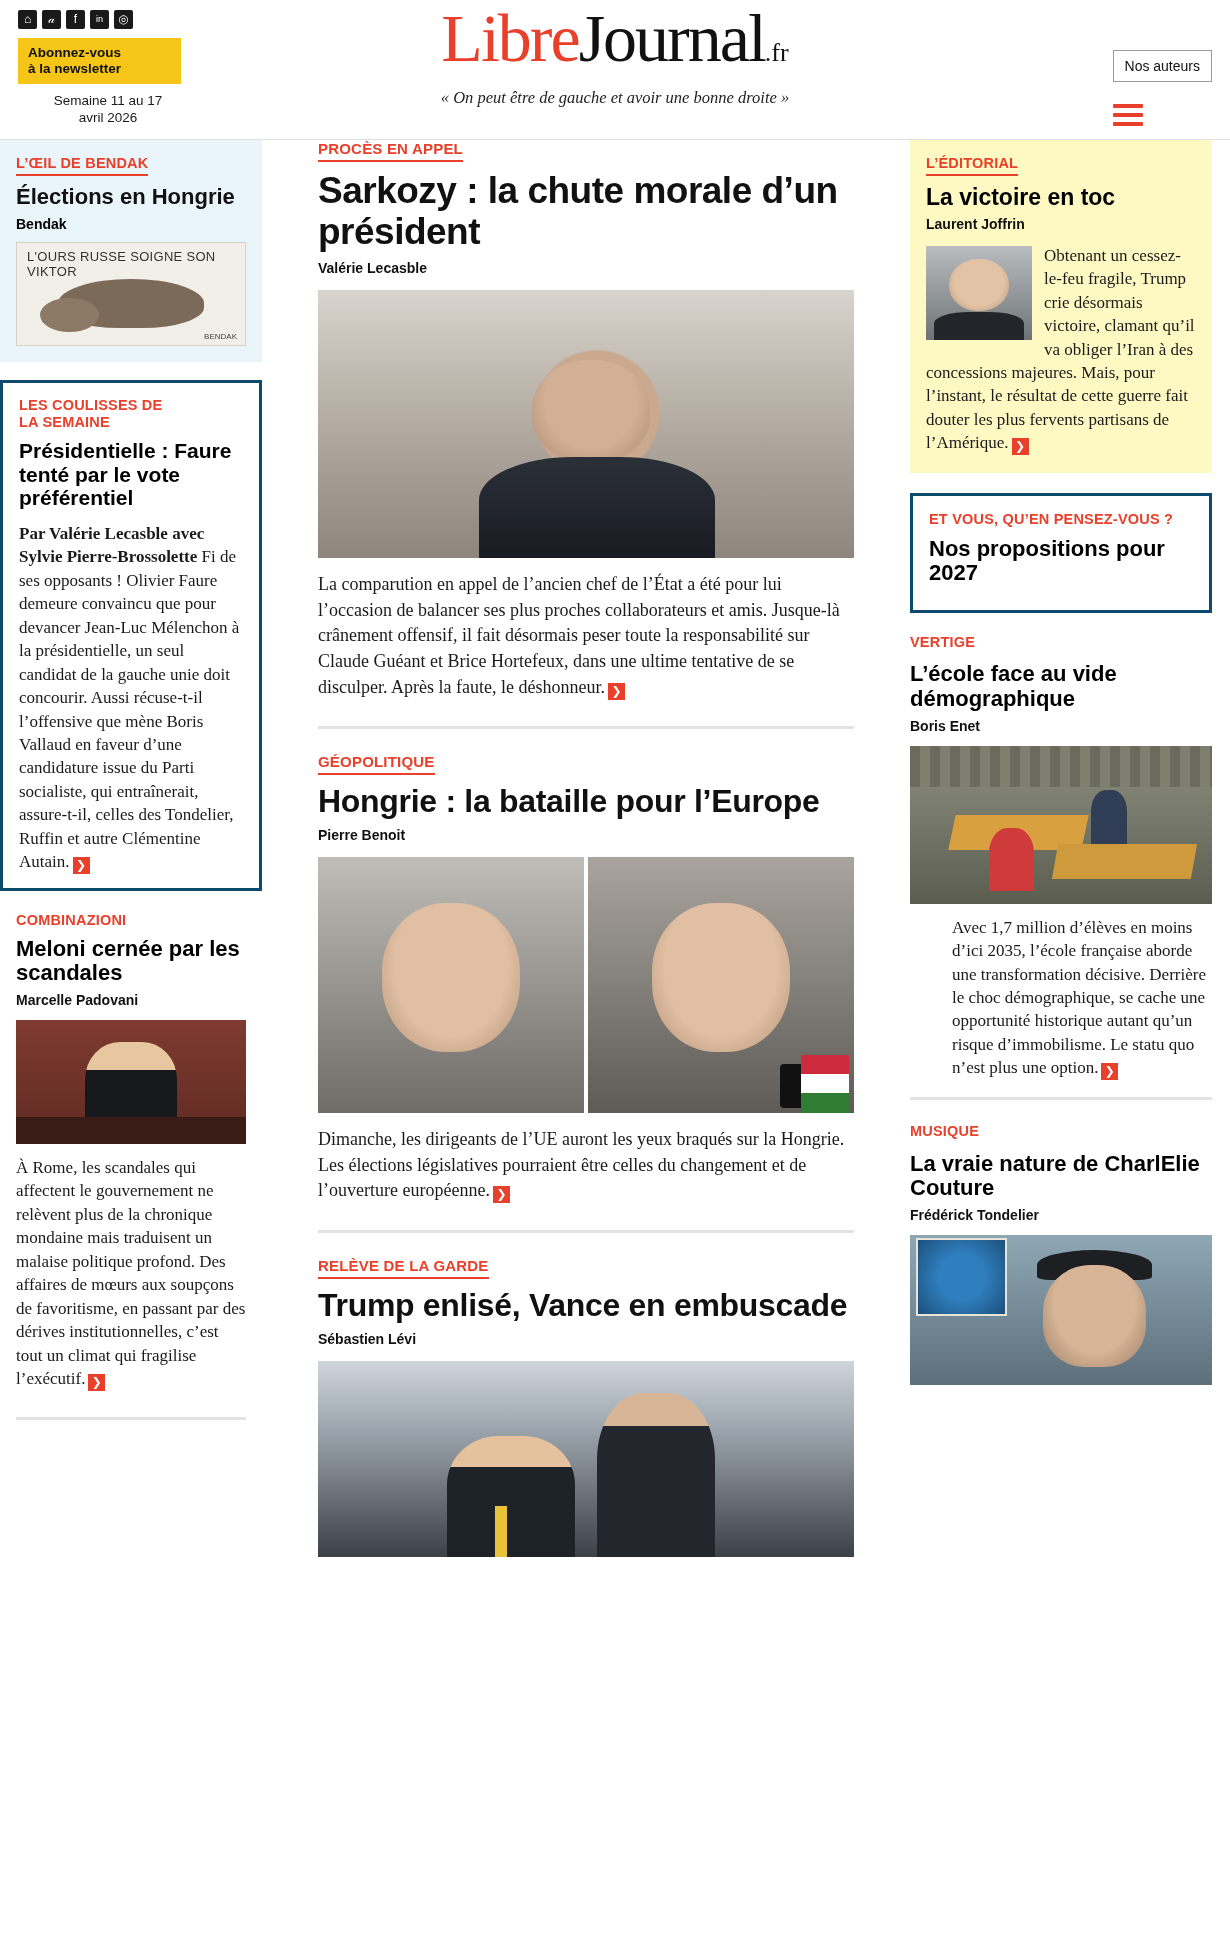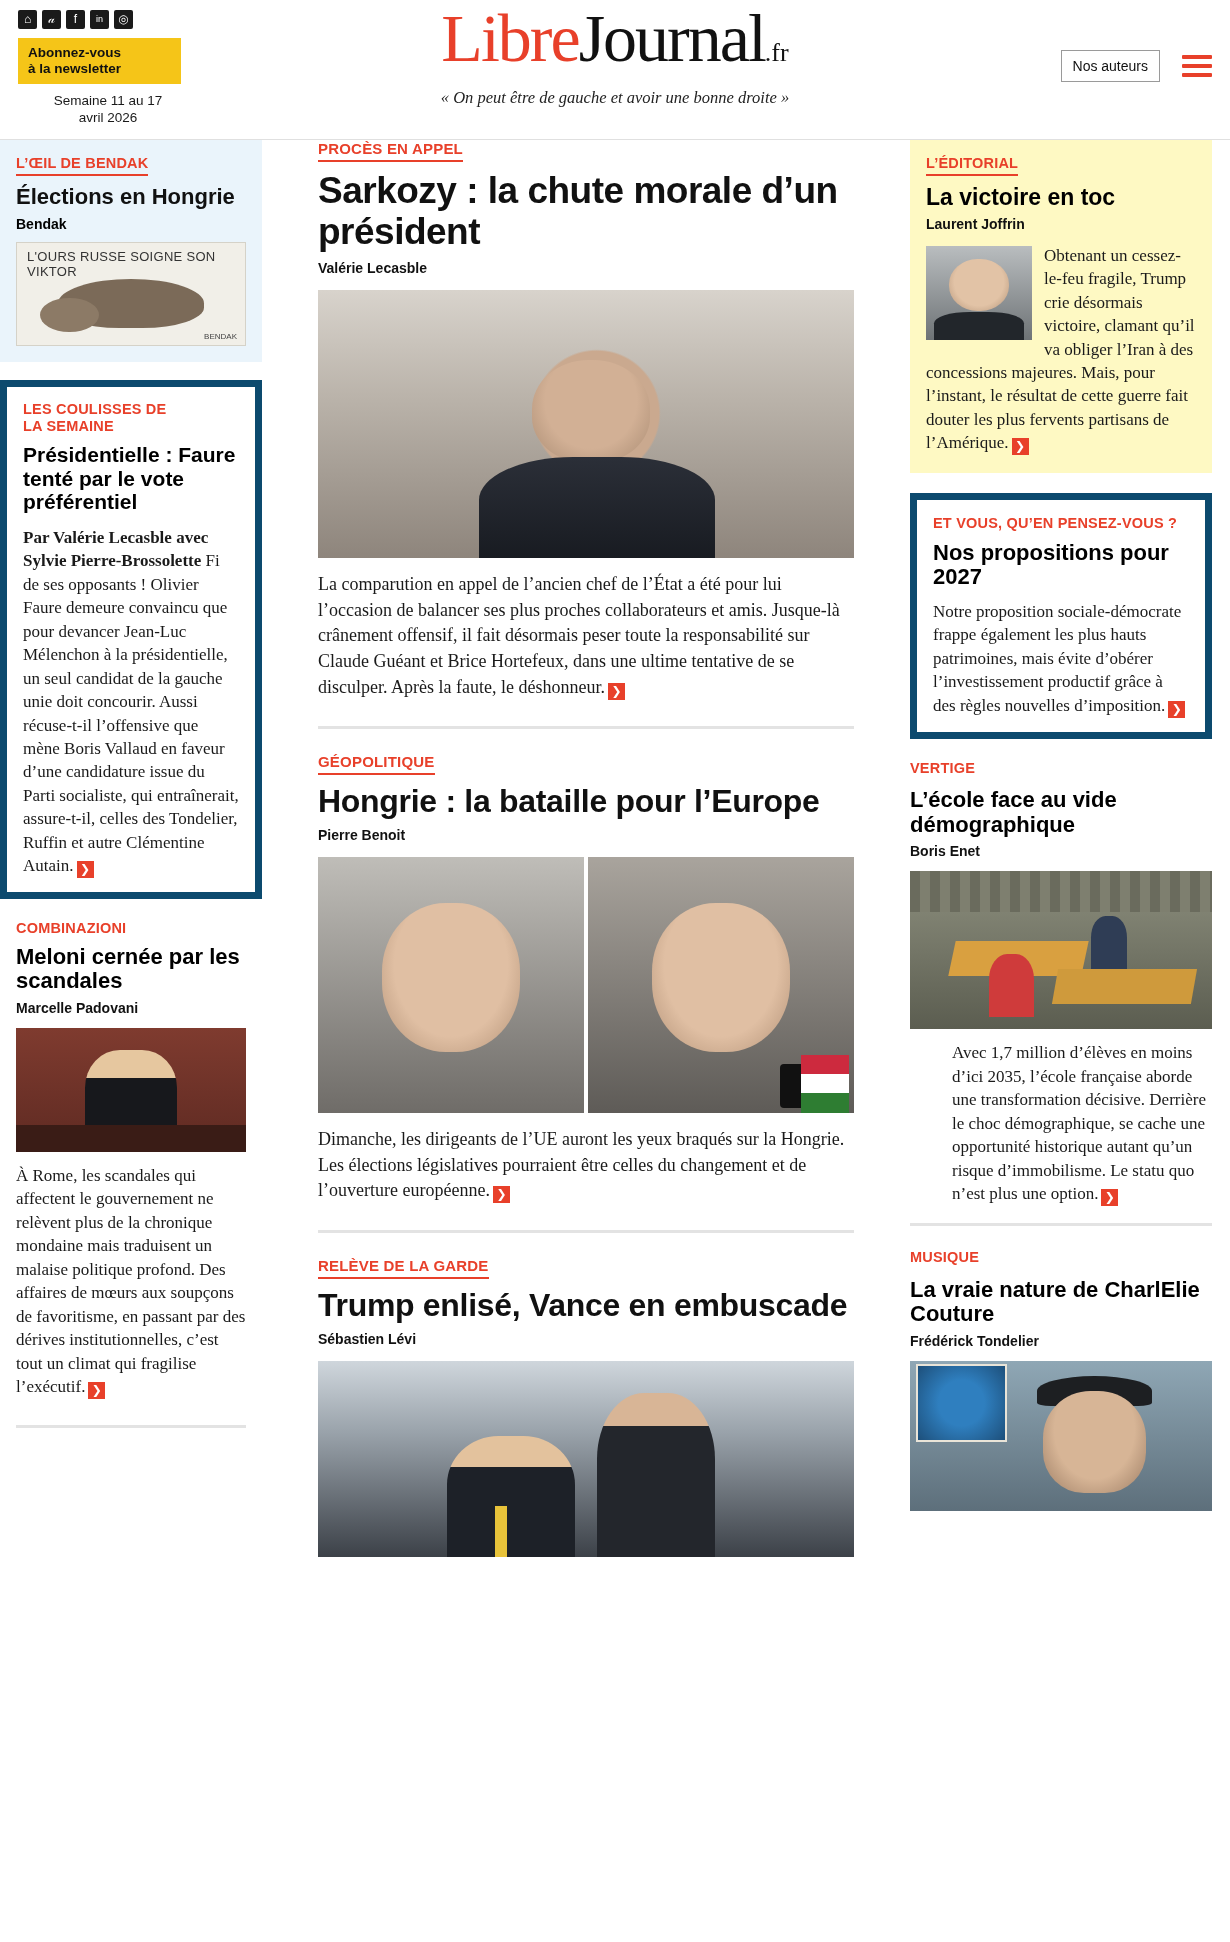--- a/index.html
+++ b/index.html
@@ -92,22 +92,22 @@
   .tagline {
     margin-top: 16px;
     font-style: italic;
     font-size: 16.5px;
     color: #222;
   }
   .header-right {
     position: absolute;
     right: 18px; top: 50px;
     display: flex;
-    align-items: center;
     gap: 22px;
+    flex-direction: column;
   }
   .authors-btn {
     border: 1px solid #9a9a9a;
     background: #fff;
     font-family: "Liberation Sans", sans-serif;
     font-size: 14px;
     padding: 7px 11px;
     color: #111;
     cursor: pointer;
   }
@@ -382,21 +382,21 @@
     font-family:"Liberation Sans", sans-serif;
     font-weight:bold; font-size:22px; line-height:1.1;
     margin:0 0 6px 0; color:#111;
   }
   .bendak-author {
     font-family:"Liberation Sans", sans-serif;
     font-weight:bold; font-size:14px; margin-bottom:10px;
   }
 
   .box-outline {
-    border: 7px solid #0c4a6e;
+    border: 3px solid #0c4a6e;
     padding: 14px 16px 14px 16px;
     margin: 0 0 20px 0;
   }
   .box-outline .kicker { border-bottom: none; margin-bottom: 6px; }
   .coul-title {
     font-family:"Liberation Sans", sans-serif;
     font-weight:bold; font-size:21px; line-height:1.12;
     margin:0 0 12px 0;
   }
 
@@ -570,23 +570,20 @@
         <div class="sh"></div>
       </div>
       <p class="body-text" style="margin:0;">
         <span>Obtenant un cessez-le-feu fragile, Trump crie désormais victoire, clamant qu’il va obliger l’Iran à des concessions majeures. Mais, pour l’instant, le résultat de cette guerre fait douter les plus fervents partisans de l’Amérique.</span><span class="arrow">❯</span>
       </p>
     </div>
 
     <div class="box-outline right">
       <div class="kicker plain">ET VOUS, QU’EN PENSEZ-VOUS ?</div>
       <h2 class="coul-title">Nos propositions pour 2027</h2>
-      <p class="body-text" style="margin:0;">
-        <span>Notre proposition sociale-démocrate frappe également les plus hauts patrimoines, mais évite d’obérer l’investissement productif grâce à des règles nouvelles d’imposition.</span><span class="arrow">❯</span>
-      </p>
     </div>
 
     <div class="right-article">
       <div class="kicker plain">VERTIGE</div>
       <h2 class="right-title">L’école face au vide démographique</h2>
       <div class="byline">Boris Enet</div>
       <div class="photo photo-school">
         <div class="shelf"></div>
         <div class="table1"></div>
         <div class="table2"></div>

